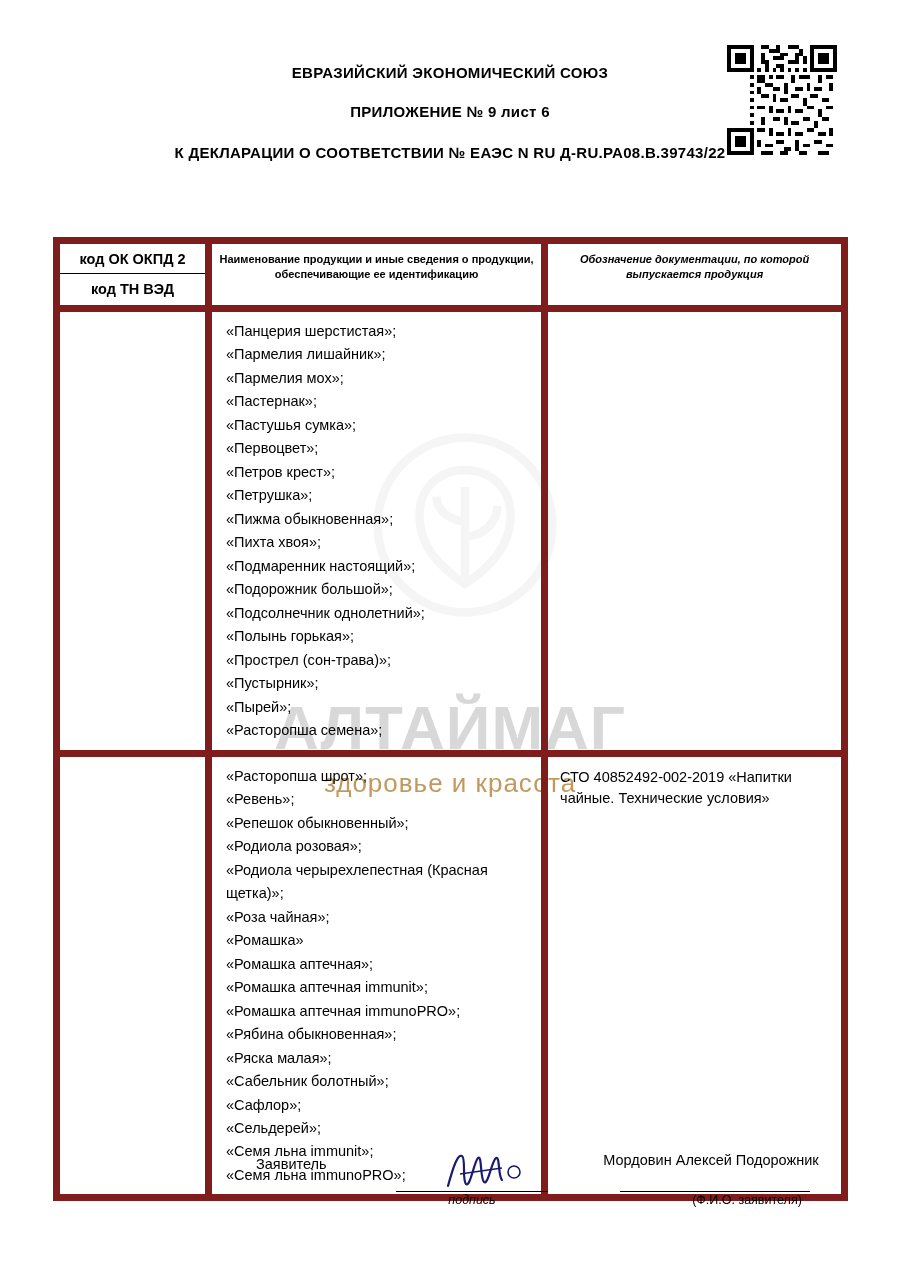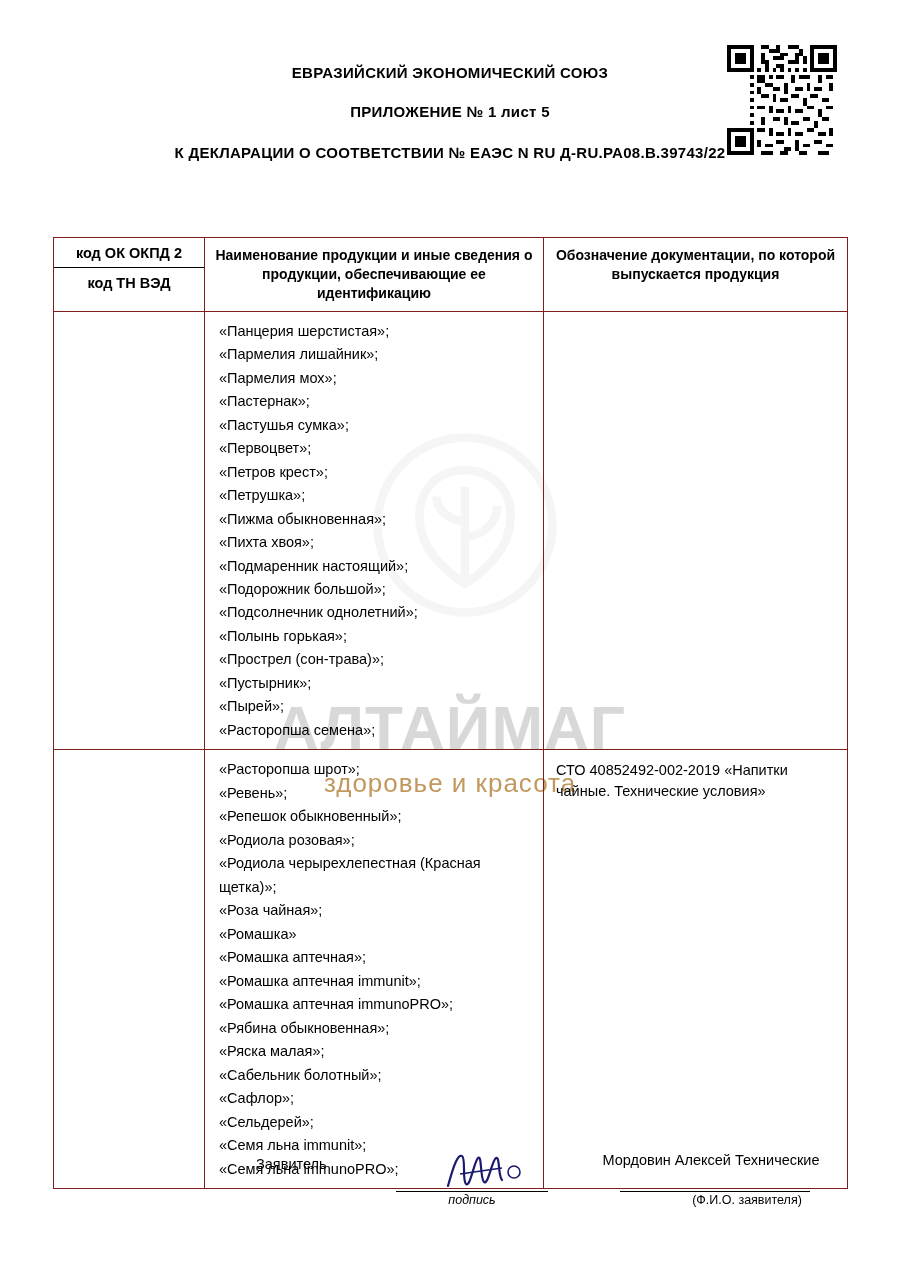--- a/index.html
+++ b/index.html
@@ -102,35 +102,35 @@
   table.main {
     position: absolute;
     left: 53px;
     top: 237px;
     width: 795px;
     border-collapse: collapse;
     z-index: 8;
     background: transparent;
   }
   table.main td, table.main th {
-    border: 1px solid #7f1d1d;
+    border: 7px solid #7f1d1d;
     vertical-align: top;
     background: transparent;
   }
   th.col-code {
     width: 150px;
     padding: 0;
   }
   th.col-name { width: 340px; }
-  th.col-doc  { width: 305px; }
+  th.col-doc  { width: 305px; font-style: italic; }
 
   .hdr-inner {
     text-align: center;
     font-weight: bold;
-    font-size: 14px;
+    font-size: 11px;
     padding: 7px 2px;
     line-height: 1.35;
   }
   .code-top {
     border-bottom: 1px solid #000;
     text-align: center;
     font-weight: bold;
     font-size: 14.5px;
     padding: 7px 4px 6px;
   }
@@ -327,21 +327,21 @@
         <rect x="26" y="26" width="2" height="1"></rect>
       <rect x="9" y="28" width="3" height="1"></rect>
         <rect x="14" y="28" width="2" height="1"></rect>
       <rect x="19" y="28" width="2" height="1"></rect>
         <rect x="24" y="28" width="3" height="1"></rect>
     </g>
   </svg>
 
   <div class="header">
     <div class="h-line">ЕВРАЗИЙСКИЙ ЭКОНОМИЧЕСКИЙ СОЮЗ</div>
-    <div class="h-line second">ПРИЛОЖЕНИЕ № 1 лист 5</div>
+    <div class="h-line second">ПРИЛОЖЕНИЕ № 9 лист 6</div>
     <div class="h-line">
       <span>К ДЕКЛАРАЦИИ О СООТВЕТСТВИИ № </span><span class="normal">ЕАЭС N RU Д-RU.РА08.В.39743/22</span>
     </div>
   </div>
 
   <div class="watermark">
     <svg class="wm-logo" viewBox="0 0 200 200">
       <circle cx="100" cy="100" r="92" fill="none" stroke="#c9c9c9" stroke-width="9"></circle>
       <path d="M100 42 C128 42 148 62 148 90 C148 124 124 146 100 162 C76 146 52 124 52 90 C52 62 72 42 100 42 Z" fill="none" stroke="#c9c9c9" stroke-width="9"></path>
       <path d="M100 60 L100 160" stroke="#c9c9c9" stroke-width="9" fill="none"></path>
@@ -423,18 +423,18 @@
 
     <svg class="signature-mark" viewBox="0 0 90 48">
       <path d="M8 40 C14 18 18 8 22 10 C26 12 22 34 26 38 C30 42 34 16 38 12 C42 8 40 32 44 36 C48 40 52 14 56 12 C60 10 58 30 62 34" fill="none" stroke="#1a1a6e" stroke-width="2.2" stroke-linecap="round"></path>
       <path d="M20 28 L62 22" fill="none" stroke="#1a1a6e" stroke-width="1.6"></path>
       <circle cx="74" cy="26" r="6" fill="none" stroke="#1a1a6e" stroke-width="1.6"></circle>
     </svg>
 
     <div class="sign-line-1"></div>
     <div class="sign-caption-1">подпись</div>
 
-    <div class="sign-name">Мордовин Алексей Технические</div>
+    <div class="sign-name">Мордовин Алексей Подорожник</div>
     <div class="sign-line-2"></div>
     <div class="sign-caption-2">(Ф.И.О. заявителя)</div>
   </div>
 
 </div>
 
 </body></html>

